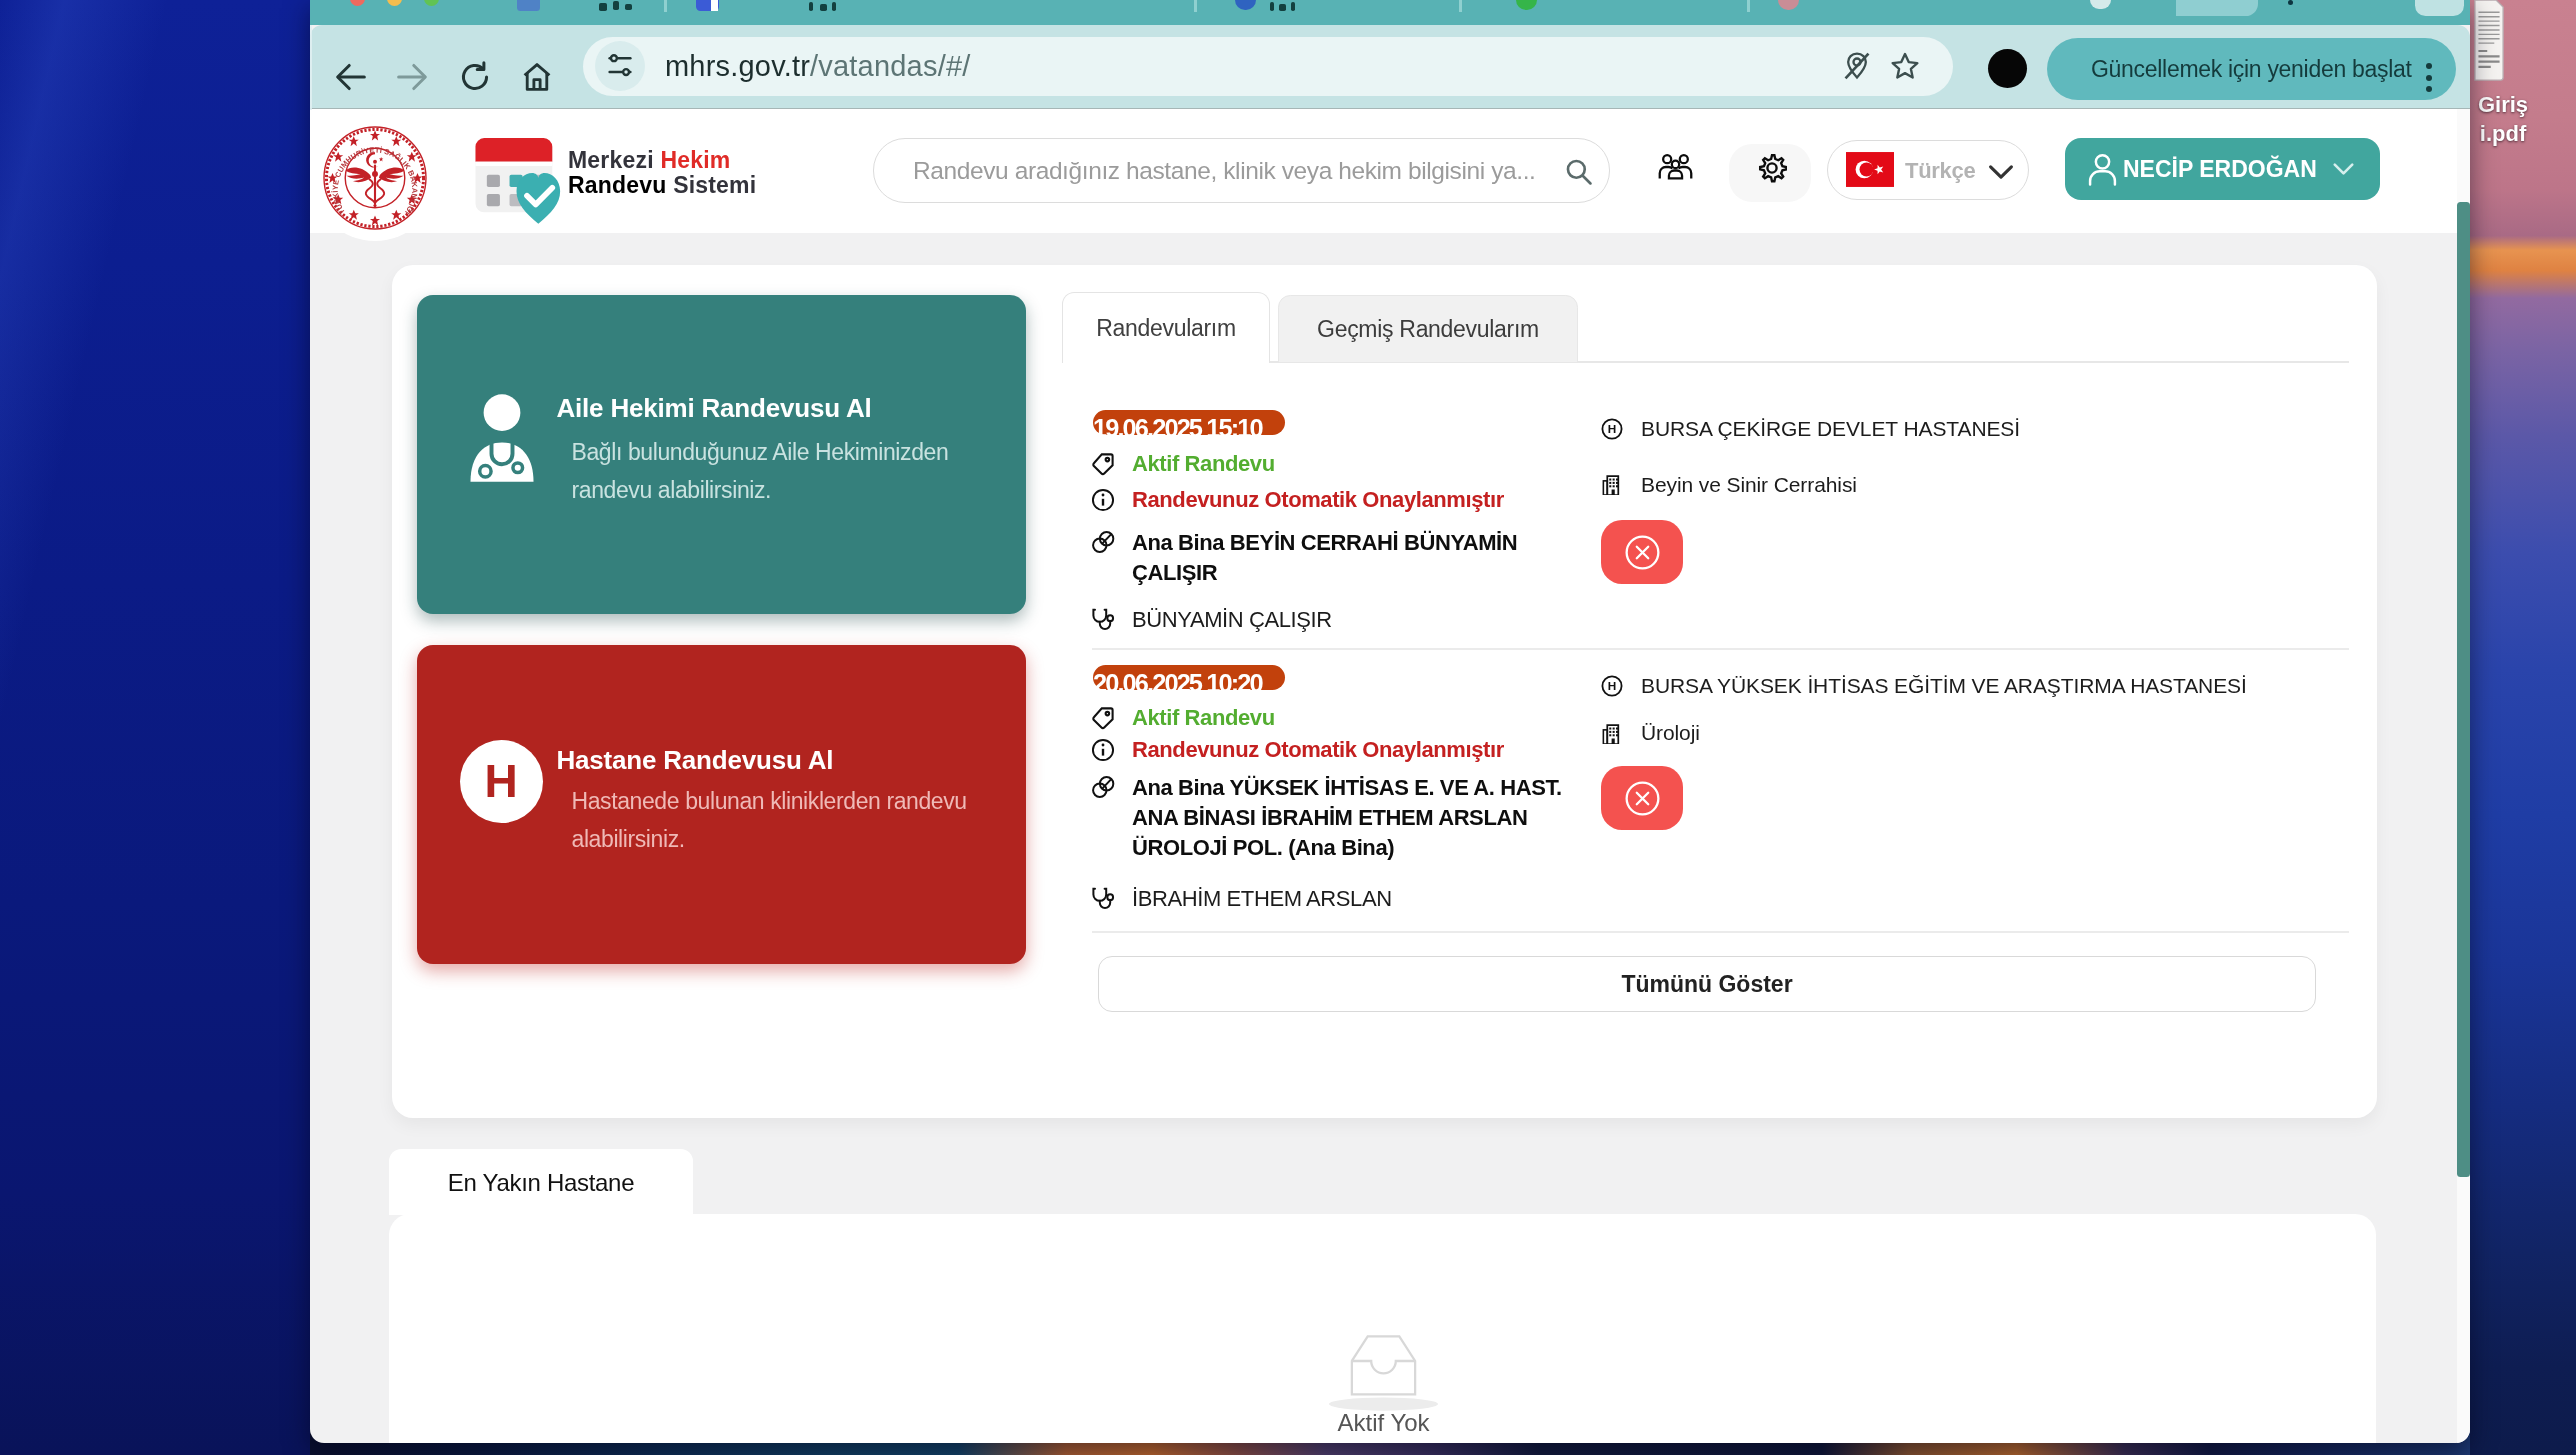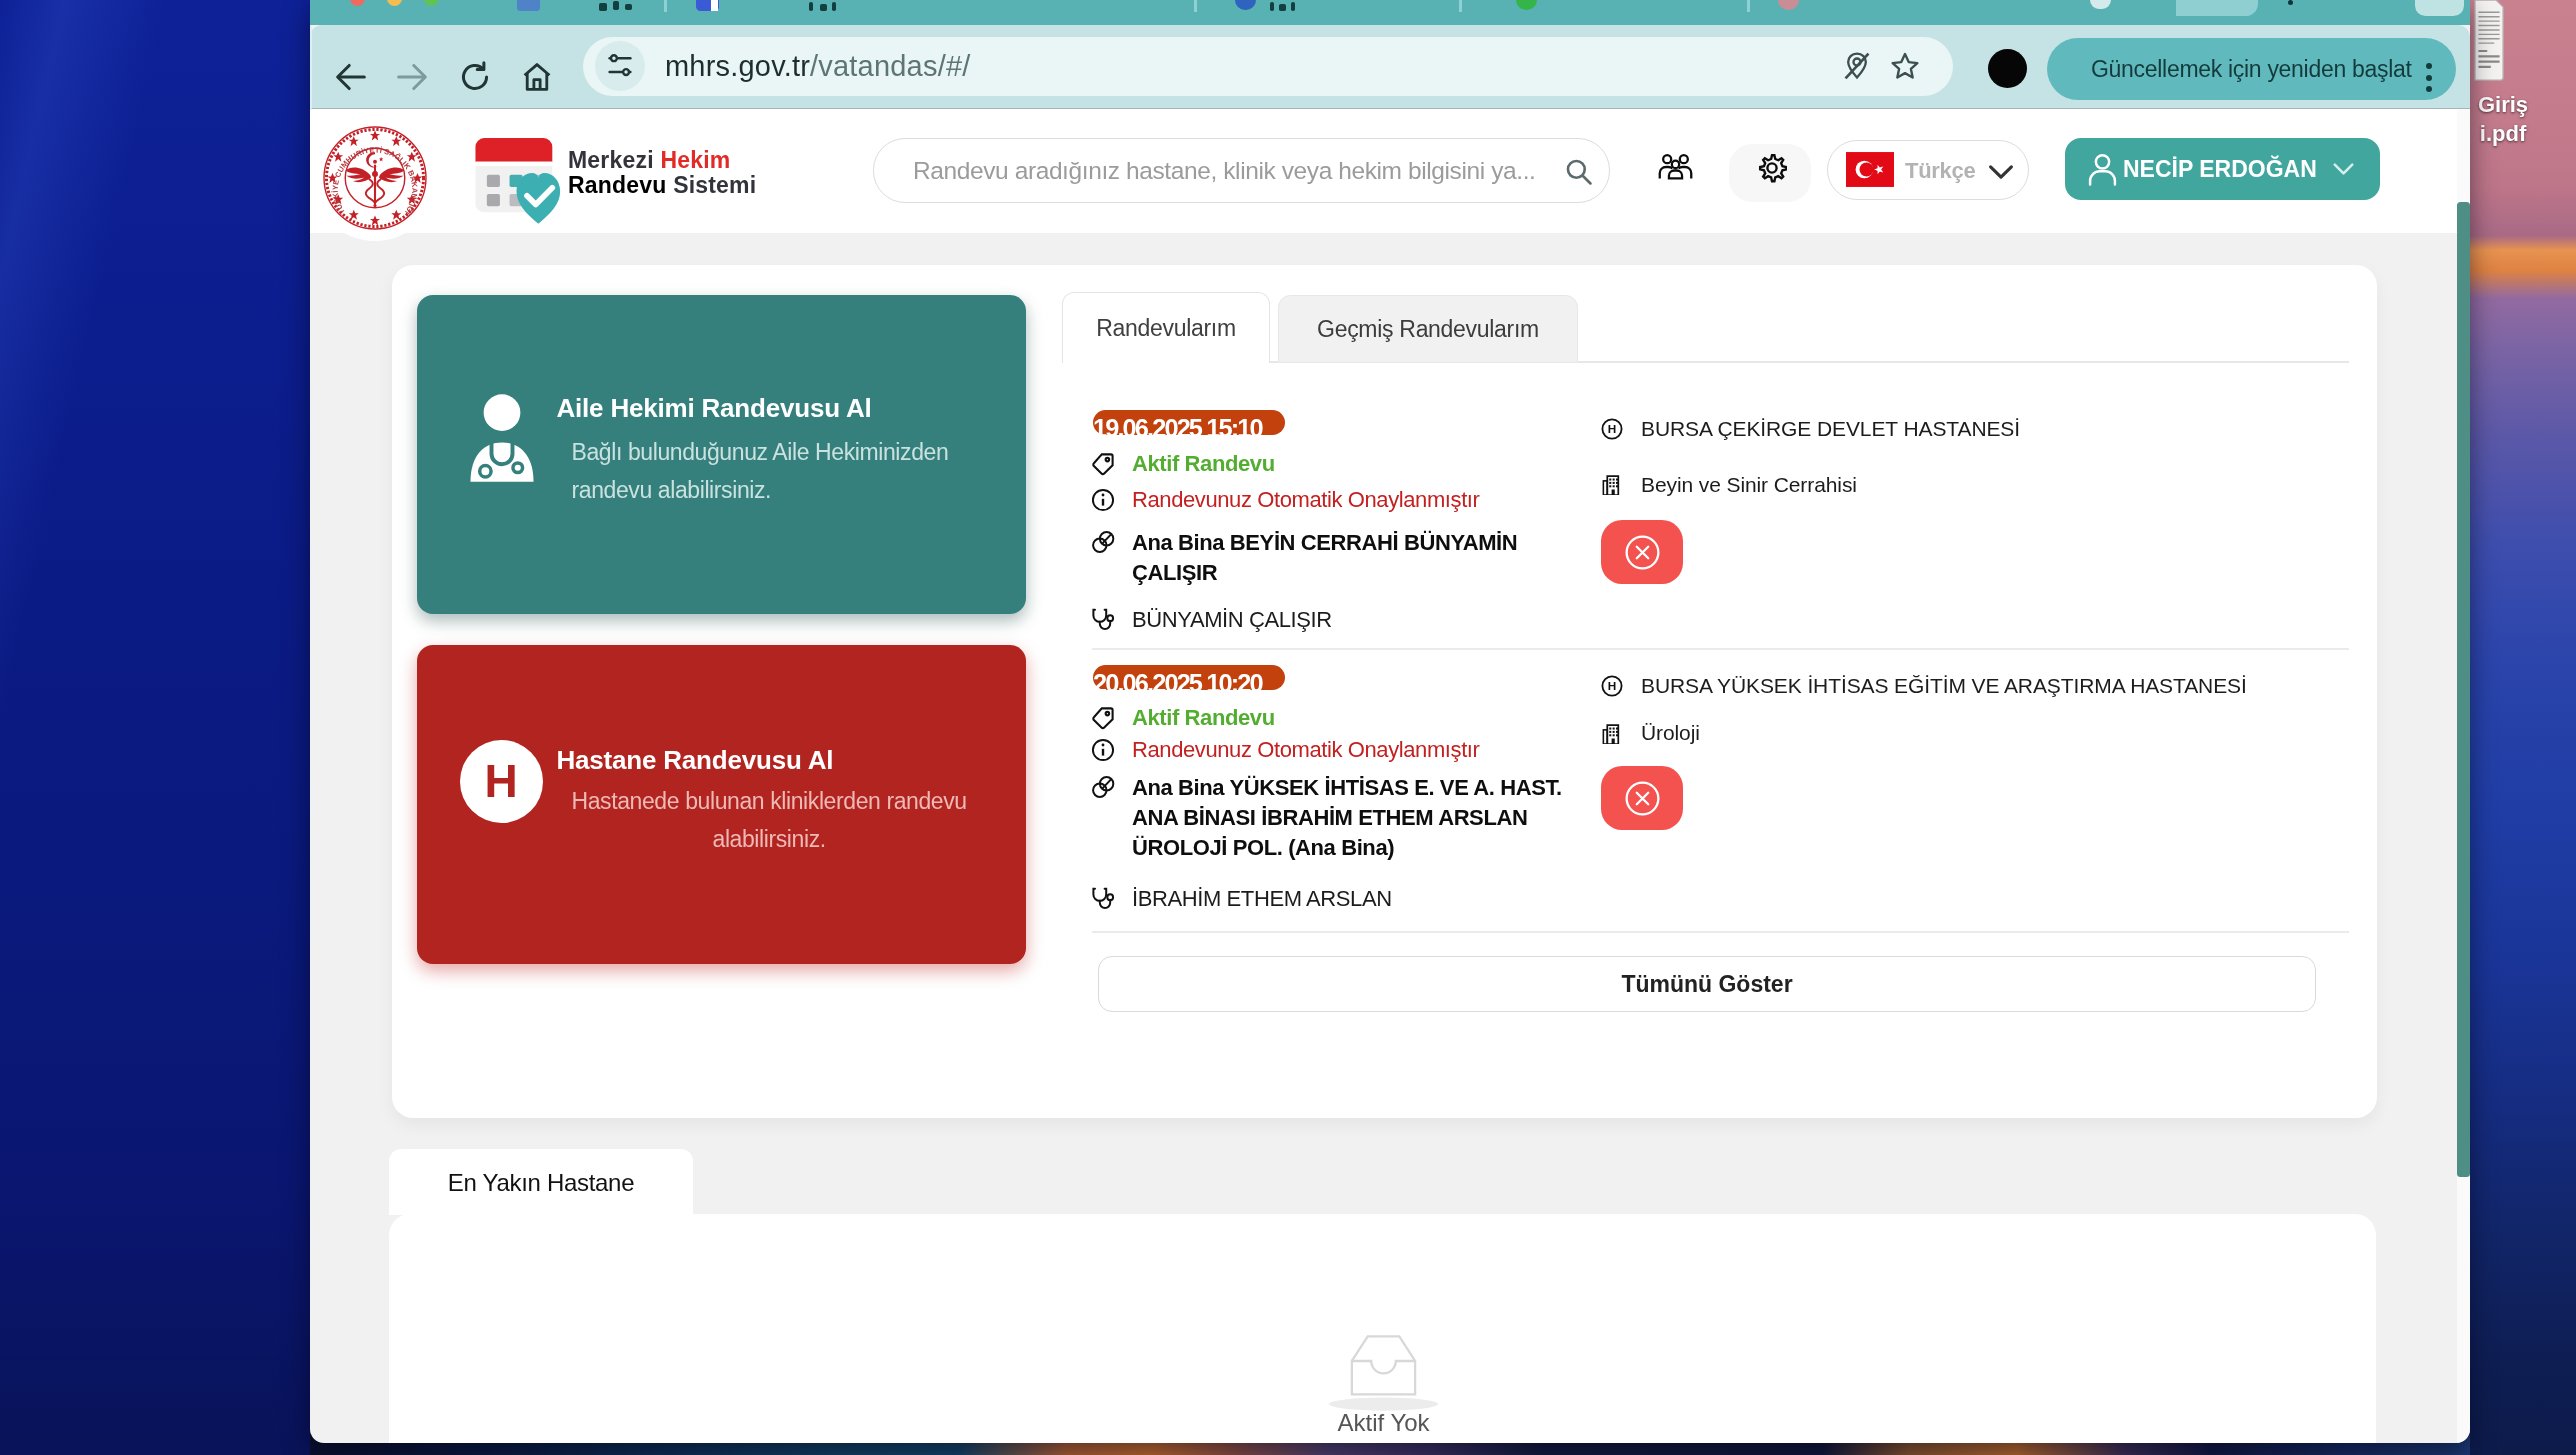--- a/index.html
+++ b/index.html
@@ -56,21 +56,21 @@
 .tab2 { position:absolute; left:886px; top:30px; width:300px; height:68px; background:#f1f1f1;
   border:1.8px solid #e7e7e7; border-radius:12.3px 12.3px 0 0; }
 .tab1 div { margin-top:22px; text-align:center; font-size:23px; letter-spacing:-0.3px; color:#404040; }
 .tab2 div { margin-top:20px; text-align:center; font-size:23px; letter-spacing:-0.3px; color:#3c3c3c; }
 
 .badge { position:absolute; left:701px; width:192px; height:25px; border-radius:18.4px; background:#c2410c;
   color:#fff; font-weight:bold; font-size:25.4px; letter-spacing:-1.9px; text-align:left; line-height:36px; white-space:nowrap; }
 .rowicon { position:absolute; left:699px; width:24px; height:24px; }
 .rowtxt { position:absolute; left:740px; font-size:22px; letter-spacing:-0.4px; color:#1c1c1c; white-space:nowrap; }
 .green { color:#53ad30; font-weight:bold; }
-.redtx { color:#c42020; font-weight:normal; }
+.redtx { color:#c42020; font-weight:bold; }
 .boldtx { font-weight:bold; color:#0e0e0e; line-height:30px; }
 .hicon { position:absolute; left:1209px; width:22px; height:22px; }
 .htxt { position:absolute; left:1249px; font-size:21px; letter-spacing:-0.1px; color:#1c1c1c; white-space:nowrap; }
 .redbtn { position:absolute; left:1209px; width:82px; height:64px; border-radius:21px; background:#f4524f; }
 .divider { position:absolute; left:700px; width:1257px; height:1.8px; background:#ebebeb; }
 .allbtn { position:absolute; left:706px; top:691px; width:1218px; height:56px; border:1.8px solid #d9d9d9;
   border-radius:14px; text-align:center; font-size:23px; font-weight:bold; color:#222; line-height:54px; background:#fff; }
 
 .tabnear { position:absolute; left:79px; top:1149px; width:304px; height:66px; background:#fff; border-radius:12.3px 12.3px 0 0; }
 .tabnear div { margin-top:20px; text-align:center; font-size:24px; letter-spacing:-0.3px; color:#111; }
@@ -279,21 +279,21 @@
         </g>
         <circle cx="21" cy="88" r="6.5" fill="#fff" stroke="#35807c" stroke-width="4"></circle>
         <circle cx="58" cy="84" r="5.5" fill="#fff" stroke="#35807c" stroke-width="4"></circle>
       </svg>
       <div class="cardtitle" style="top:98px;">Aile Hekimi Randevusu Al</div>
       <div class="carddesc" style="top:138px;">Bağlı bulunduğunuz Aile Hekiminizden<br>randevu alabilirsiniz.</div>
     </div>
     <div class="card card2">
       <div class="hcirc">H</div>
       <div class="cardtitle" style="top:100px;">Hastane Randevusu Al</div>
-      <div class="carddesc" style="top:137px;text-align:center;">Hastanede bulunan kliniklerden randevu<br>alabilirsiniz.</div>
+      <div class="carddesc" style="top:137px;">Hastanede bulunan kliniklerden randevu<br>alabilirsiniz.</div>
     </div>
     <div class="tabline"></div>
     <div class="tab2">
         <div>Geçmiş Randevularım</div>
       </div>
     <div class="tab1">
         <div>Randevularım</div>
       </div>
 
     <div class="badge" style="top:145px;">19.06.2025 15:10</div>

